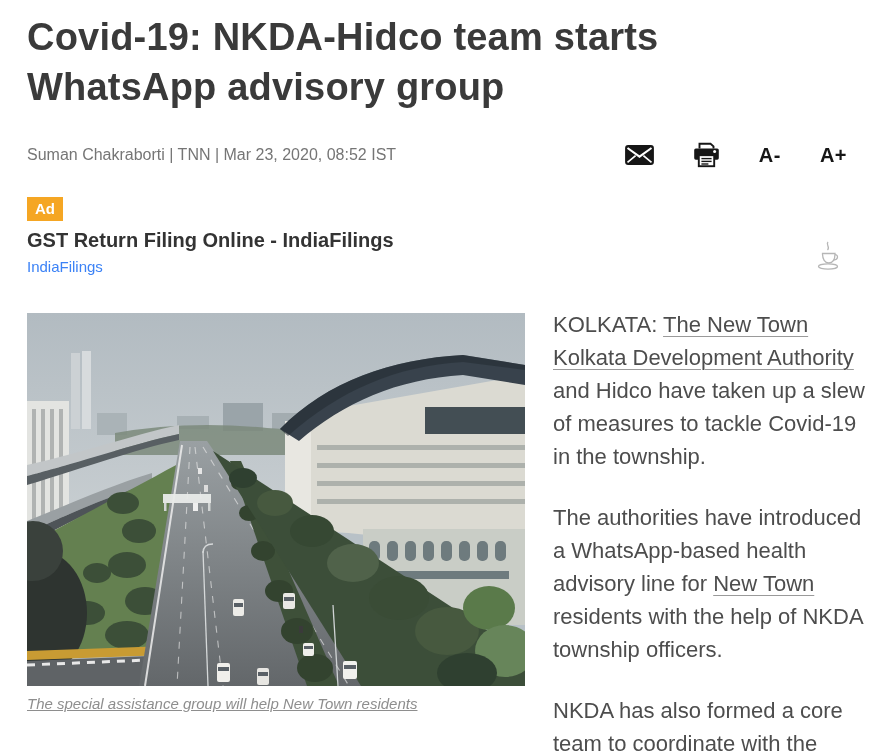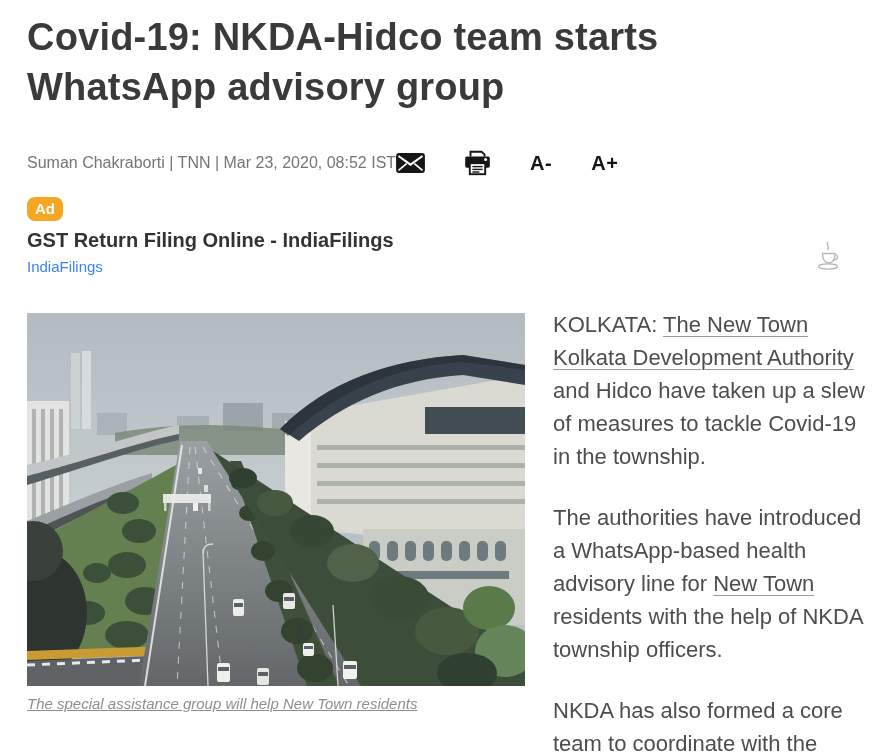--- a/index.html
+++ b/index.html
@@ -19,39 +19,39 @@
   }
   .page{position:relative;width:877px;height:754px;background:#fff;}
 
   .title{
     position:absolute;left:27px;top:12px;width:770px;margin:0;
     font-size:38px;line-height:50px;font-weight:600;
     color:var(--title-color);letter-spacing:.2px;
   }
 
   .meta-row{
-    position:absolute;left:27px;right:30px;top:148px;height:30px;
-    display:flex;align-items:center;
+    position:absolute;left:27px;right:30px;top:140px;height:30px;
+    display:flex;justify-content:space-between;align-items:center;
   }
   .byline{font-size:16px;color:var(--muted-text);}
   .toolbar{display:flex;align-items:center;gap:39px;}
   .tool-btn{
     background:none;border:none;padding:0;margin:0;cursor:pointer;
     display:flex;align-items:center;justify-content:center;
   }
   .text-btn{
     font-family:"Liberation Sans","DejaVu Sans",sans-serif;
     font-size:20px;font-weight:700;color:var(--icon-black);letter-spacing:.5px;
   }
 
   .ad-unit{position:absolute;left:27px;right:27px;top:197px;}
   .ad-badge{
     display:inline-block;background:var(--ad-badge-bg);color:#fff;
     font-size:15px;font-weight:700;line-height:1;
-    padding:4px 8px 5px;border-radius:8px;
+    padding:4px 8px 5px;border-radius:0;
   }
   .ad-headline{
     display:block;margin-top:8px;font-size:20px;font-weight:700;
     color:#333;text-decoration:none;
   }
   .ad-advertiser{margin-top:6px;font-size:15px;color:#3b82f6;}
   .coffee{position:absolute;right:6px;top:42px;}
 
   .content{position:absolute;left:27px;top:313px;right:0;height:441px;}
   .figure{position:absolute;left:0;top:0;width:498px;margin:0;}

